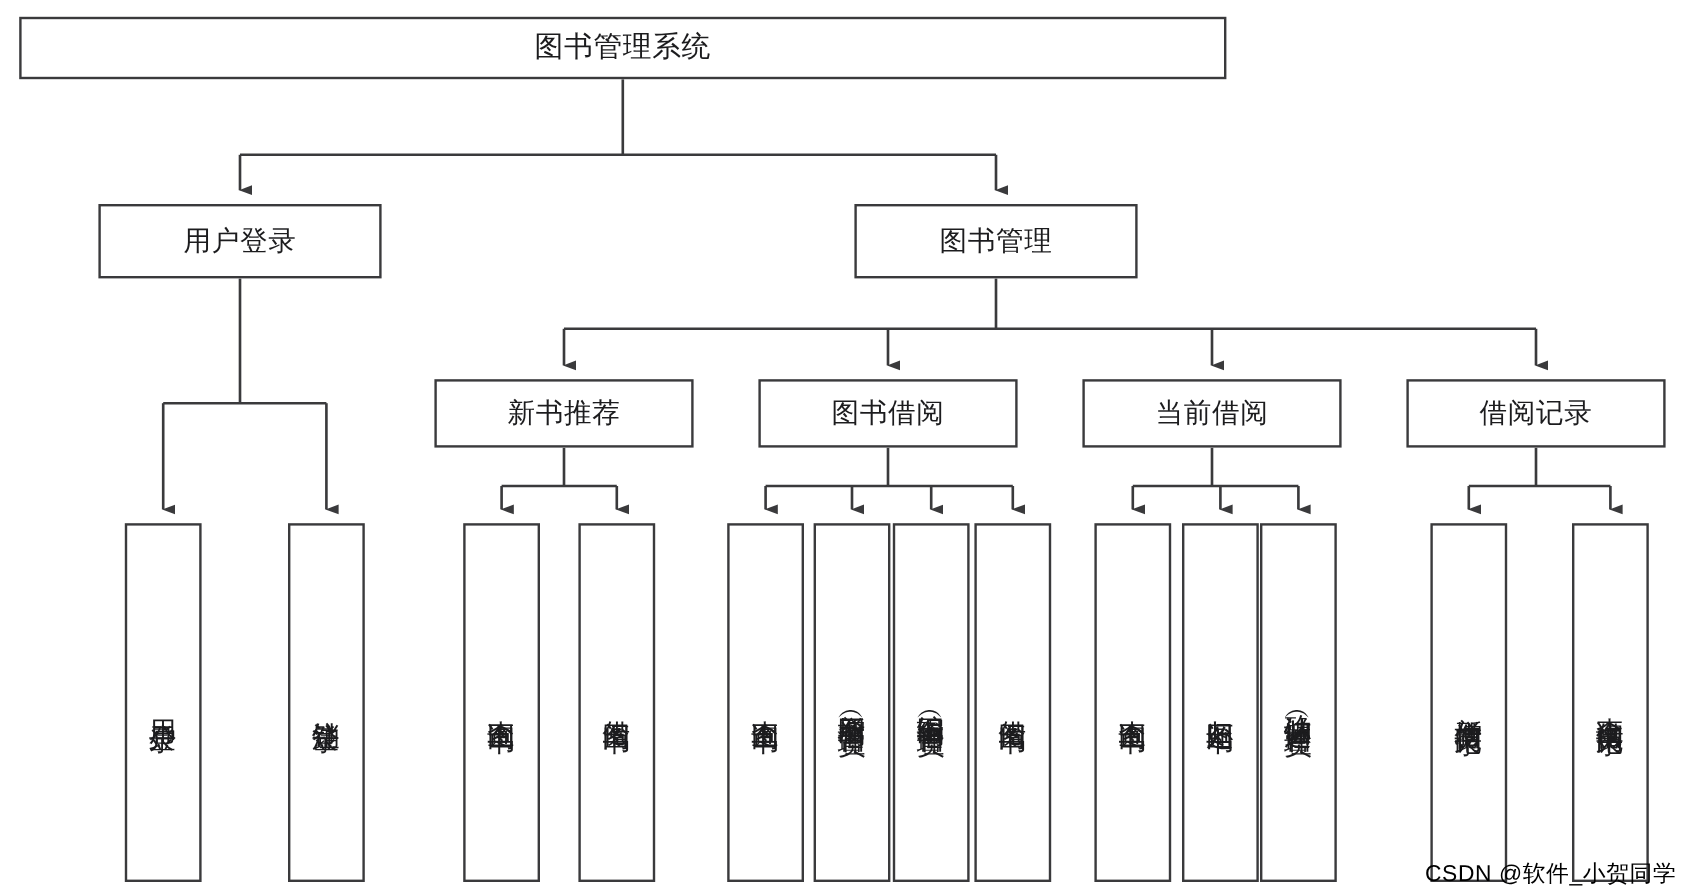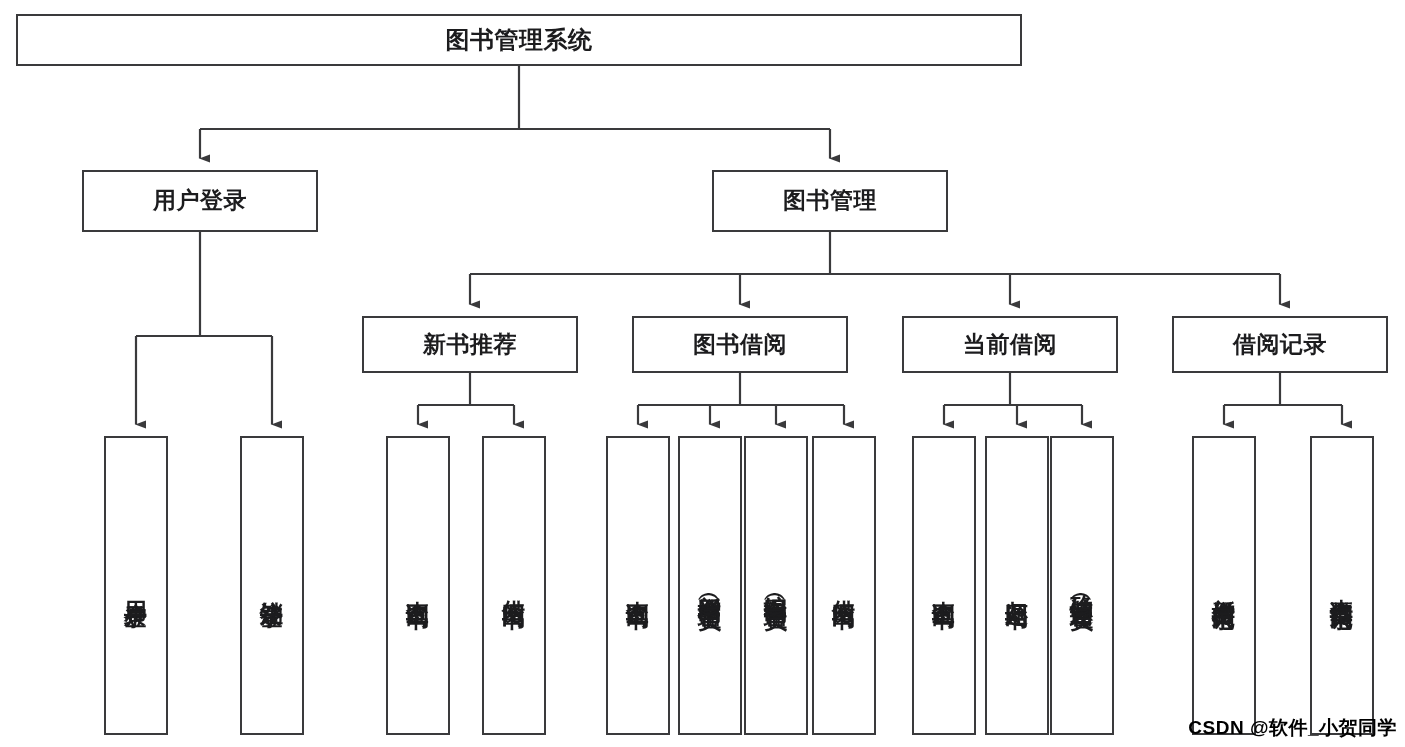--- a/index.html
+++ b/index.html
@@ -9,21 +9,20 @@
   }
   body {
     font-family: "Liberation Sans", "DejaVu Sans", sans-serif;
   }
   #canvas {
     position: relative;
     width: 1405px;
     height: 747px;
     background: #ffffff;
     overflow: hidden;
-    font-weight: bold;
   }
   #edges {
     position: absolute;
     left: 0;
     top: 0;
     width: 1405px;
     height: 747px;
   }
   .node {
     position: absolute;

